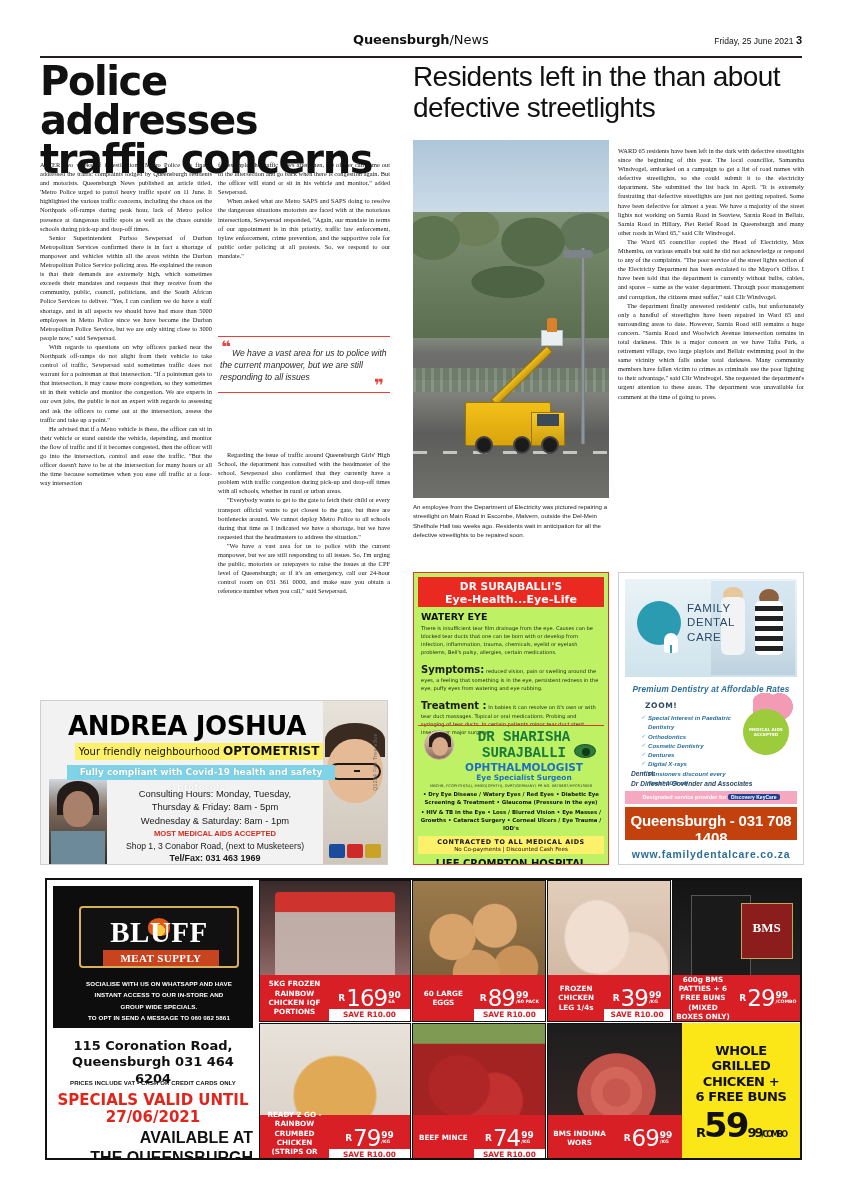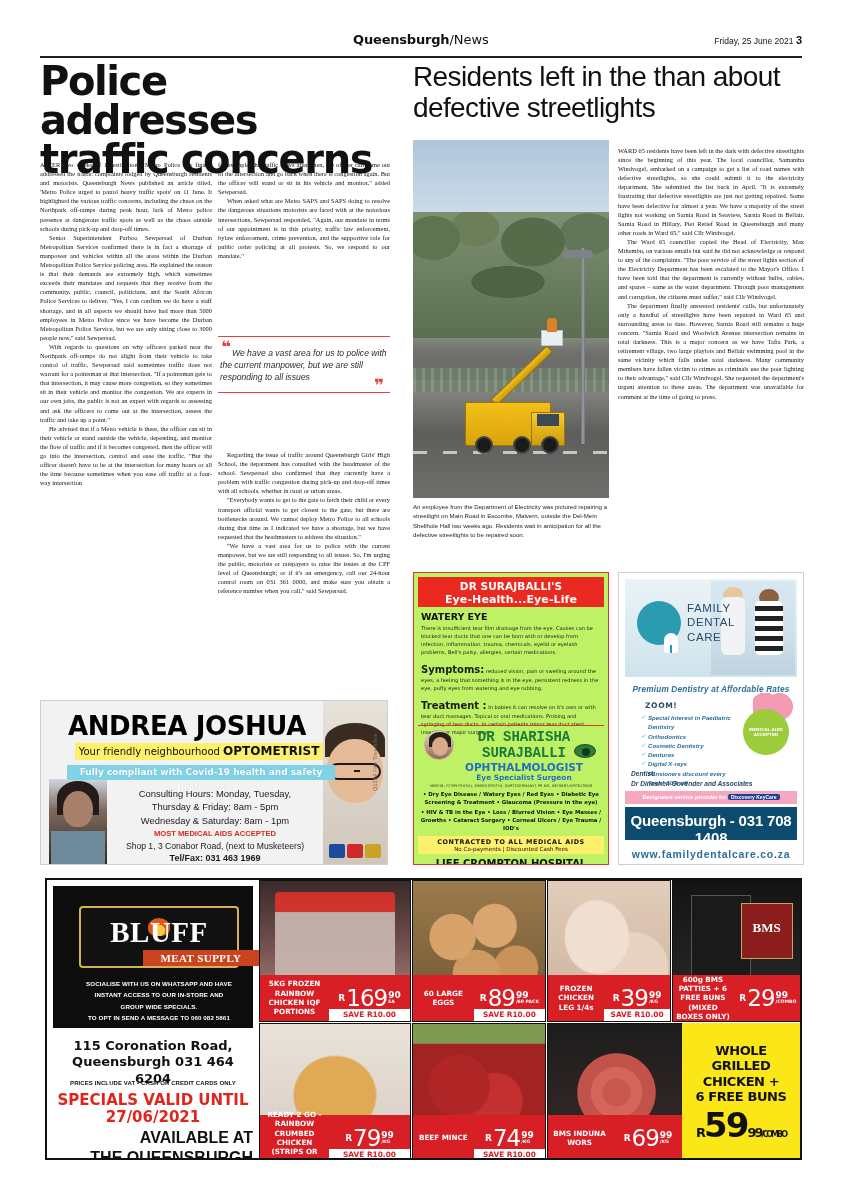--- a/index.html
+++ b/index.html
@@ -262,40 +262,40 @@
     text-align:center; font-family:"DejaVu Sans", sans-serif; font-weight:700; font-size:4.2px; color:#fff; line-height:1.3;}
   .dent-heart { position:absolute; right:10px; top:120px; width:40px; height:34px;
     background:radial-gradient(circle at 30% 40%, #f39ab4 0 40%, transparent 41%),
                radial-gradient(circle at 66% 40%, #f39ab4 0 40%, transparent 41%); }
   .dent-dentist { position:absolute; left:12px; top:196px;
     font-family:"Liberation Sans", sans-serif; font-style:italic; font-weight:700; font-size:6.6px; color:#2a4a66; line-height:1.5;}
   .dent-strip { position:absolute; left:6px; top:218px; right:6px; height:13px; background:#f6a8c0;
     text-align:center; line-height:13px; font-family:"Liberation Sans", sans-serif; font-weight:700;
     font-size:5.6px; color:#fff; }
   .dent-strip .bluebox { background:#1f3f8f; color:#fff; padding:0 3px; border-radius:2px; font-size:5px;}
-  .dent-blue { position:absolute; left:6px; top:234px; right:6px; bottom:24px; background:#0c4a6e; text-align:center; padding-top:5px;}
+  .dent-blue { position:absolute; left:6px; top:234px; right:6px; bottom:24px; background:#c2410c; text-align:center; padding-top:5px;}
   .dent-phone { font-family:"Liberation Sans", sans-serif; font-weight:700; font-size:15px; color:#fff; letter-spacing:-.2px;}
   .dent-addr { font-family:"Liberation Sans", sans-serif; font-style:italic; font-weight:700; font-size:6.6px; color:#fff; line-height:1.5; margin-top:2px;}
   .dent-url { position:absolute; left:6px; bottom:4px; right:6px; text-align:center;
     font-family:"Liberation Sans", sans-serif; font-weight:700; font-size:10.4px; color:#2a6f9b; letter-spacing:.8px;}
 
   
   .ad-bluff {
     position:absolute; left:45px; top:878px; width:757px; height:282px;
     border:2.5px solid #111; background:#fff; overflow:hidden;
   }
   .bluff-left { position:absolute; left:0; top:0; width:212px; height:100%; background:#fff; }
   .bluff-black { position:absolute; left:6px; top:6px; width:200px; height:142px; background:#0d0d0d; }
   .bluff-logo { position:absolute; left:26px; top:20px; width:160px; height:62px;
     border:2px solid #d6b15a; border-radius:4px; background:#111; }
   .bluff-word { position:absolute; left:0; top:8px; width:100%; text-align:center;
     font-family:"Liberation Serif", serif; font-weight:700; font-size:29px; color:#fff; letter-spacing:.5px;}
   .bluff-sub { position:absolute; left:22px; top:42px; width:116px; height:16px; background:#c8441f;
     text-align:center; line-height:16px; font-family:"Liberation Serif", serif; font-weight:700;
-    font-size:11px; color:#fff; letter-spacing:.4px;margin-left:40px;}
+    font-size:11px; color:#fff; letter-spacing:.4px;}
   .bluff-flame { position:absolute; left:50%; transform:translateX(-50%); top:10px; width:22px; height:18px;
     border-radius:50% 50% 40% 40%; background:radial-gradient(circle at 50% 70%, #f7c843 0 35%, #e05a16 36% 100%); }
   .bluff-msg { position:absolute; left:10px; top:92px; width:192px; text-align:center;
     font-family:"Liberation Sans", sans-serif; font-weight:700; font-size:6.2px; line-height:1.85; color:#fff; letter-spacing:.1px;}
   .bluff-addr { position:absolute; left:6px; top:158px; width:200px; text-align:center;
     font-family:"DejaVu Sans", sans-serif; font-weight:700; font-size:13px; color:#111; line-height:1.25;}
   .bluff-vat { position:absolute; left:6px; top:200px; width:200px; text-align:center;
     font-family:"Liberation Sans", sans-serif; font-weight:700; font-size:6px; color:#111; letter-spacing:.1px;}
   .bluff-valid { position:absolute; left:6px; top:212px; width:200px; text-align:center;
     font-family:"DejaVu Sans", sans-serif; font-weight:700; font-size:15px; color:#e0251c; line-height:1.1;}

